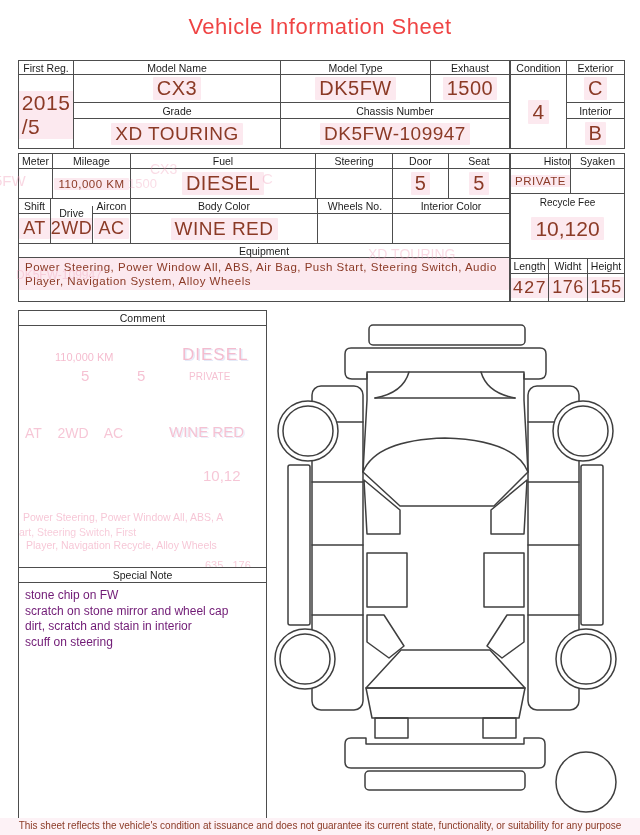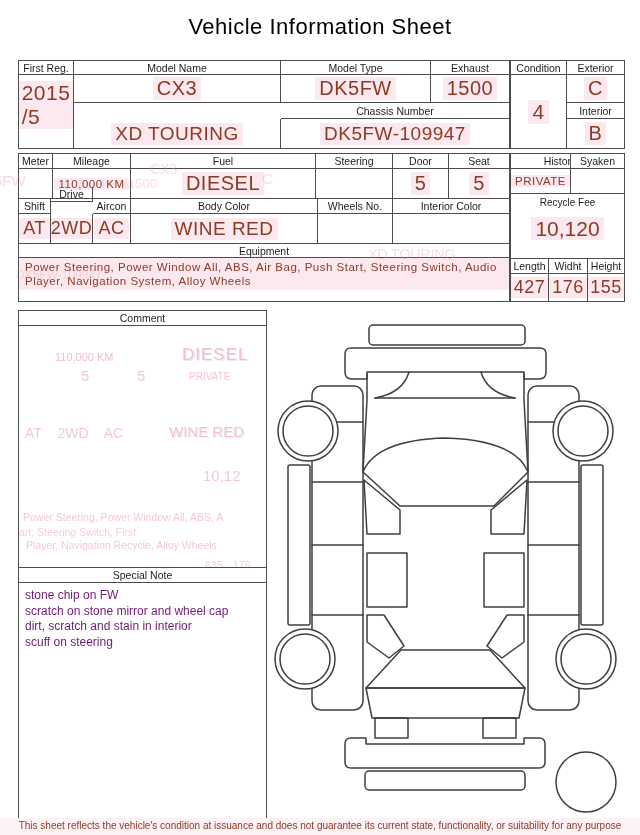--- a/index.html
+++ b/index.html
@@ -1,30 +1,30 @@
 <!DOCTYPE html>
 <html><head>
 <meta charset="utf-8">
 <style>
   html,body{margin:0;padding:0;background:#fff;}
   .page{position:relative;width:640px;height:835px;background:#fff;overflow:hidden;
         font-family:"Liberation Sans",sans-serif;color:#1c1c1c;}
   .title{position:absolute;top:14px;left:0;width:640px;text-align:center;
-         font-size:22px;letter-spacing:.5px;color:#000000;}
+         font-size:22px;letter-spacing:.5px;color:#ef4444;}
   .box{position:absolute;border:1px solid #4d4d4d;background:#fff;box-sizing:content-box;}
   .cell{position:absolute;box-sizing:border-box;border-right:1px solid #4d4d4d;
         border-bottom:1px solid #4d4d4d;display:flex;align-items:center;justify-content:center;
         overflow:hidden;}
   .nr{border-right:none}.nb{border-bottom:none}
   .lbl{font-size:10.5px;color:#1c1c1c;}
   .val{color:#8b3a26;letter-spacing:.5px;}
   .v21{font-size:21px}.v20{font-size:20px}.v19{font-size:19px}.v18{font-size:18px}.v12{font-size:11.5px}
   .hl{background:#fce9ef;padding:0 4px;border-radius:1px;white-space:pre-line;text-align:center;}
   .hl:empty{background:transparent;padding:0;}
-  .fr-val{align-items:flex-start;}
+  .fr-val{align-items:center;}
   .fr-val .hl{text-align:left;margin-top:6px;line-height:24px;}
   .equip-val{justify-content:flex-start;align-items:flex-start;text-align:left;}
   .equip-val .hl{text-align:left;padding:2px 6px;line-height:14px;font-size:11.5px;white-space:normal;}
   .stack{flex-direction:column;justify-content:flex-start;}
   .stack .sub-lbl{font-size:10px;margin-top:3px;}
   .stack .sub-val{font-size:21px;color:#8b3a26;margin-top:9px;}
   .hdr-row{position:absolute;left:0;top:0;width:100%;height:15px;border-bottom:1px solid #4d4d4d;
            box-sizing:border-box;display:flex;align-items:center;justify-content:center;font-size:10.5px;}
   .note-lines{position:absolute;left:6px;top:20px;right:4px;color:#701a75;font-size:12px;line-height:15.5px;}
   .note-lines p{margin:0;}
@@ -68,20 +68,21 @@
     <div class="cell lbl nr" style="left:412px;top:0;width:78px;height:14px;">Exhaust</div>
     <div class="cell val v20" style="left:55px;top:14px;width:207px;height:28px;">
         <span class="hl">CX3</span>
       </div>
     <div class="cell val v20" style="left:262px;top:14px;width:150px;height:28px;">
         <span class="hl">DK5FW</span>
       </div>
     <div class="cell val v20 nr" style="left:412px;top:14px;width:78px;height:28px;">
         <span class="hl">1500</span>
       </div>
+    <div class="cell lbl" style="left:55px;top:42px;width:207px;height:16px;">Grade</div>
     <div class="cell lbl nr" style="left:262px;top:42px;width:228px;height:16px;">Chassis Number</div>
     <div class="cell val v19 nb" style="left:55px;top:58px;width:207px;height:29px;">
         <span class="hl">XD TOURING</span>
       </div>
     <div class="cell val v19 nr nb" style="left:262px;top:58px;width:228px;height:29px;">
         <span class="hl">DK5FW-109947</span>
       </div>
   </div>
 
   <div class="box" style="left:510px;top:60px;width:113px;height:87px;">
@@ -118,21 +119,21 @@
     <div class="cell val v12" style="left:297px;top:15px;width:77px;height:30px;">
         <span class="hl"></span>
       </div>
     <div class="cell val v20" style="left:374px;top:15px;width:56px;height:30px;">
         <span class="hl">5</span>
       </div>
     <div class="cell val v20 nr" style="left:430px;top:15px;width:60px;height:30px;">
         <span class="hl">5</span>
       </div>
     <div class="cell lbl" style="left:0;top:45px;width:32px;height:15px;">Shift</div>
-    <div class="cell lbl" style="left:32px;top:33px;width:42px;height:15px;">Drive</div>
+    <div class="cell lbl" style="left:32px;top:52px;width:42px;height:15px;">Drive</div>
     <div class="cell lbl" style="left:74px;top:45px;width:38px;height:15px;">Aircon</div>
     <div class="cell lbl" style="left:112px;top:45px;width:187px;height:15px;">Body Color</div>
     <div class="cell lbl" style="left:299px;top:45px;width:75px;height:15px;">Wheels No.</div>
     <div class="cell lbl nr" style="left:374px;top:45px;width:116px;height:15px;">Interior Color</div>
     <div class="cell val v18" style="left:0;top:60px;width:32px;height:30px;">
         <span class="hl">AT</span>
       </div>
     <div class="cell val v18" style="left:32px;top:60px;width:42px;height:30px;">
         <span class="hl">2WD</span>
       </div>
@@ -163,21 +164,21 @@
     <div class="cell val v12 nr" style="left:60px;top:15px;width:53px;height:25px;">
         <span class="hl"></span>
       </div>
     <div class="cell stack nr" style="left:0;top:40px;width:113px;height:65px;">
       <div class="sub-lbl">Recycle Fee</div>
       <div class="sub-val"><span class="hl">10,120</span></div>
     </div>
     <div class="cell lbl" style="left:0;top:105px;width:38px;height:15px;">Length</div>
     <div class="cell lbl" style="left:38px;top:105px;width:39px;height:15px;">Widht</div>
     <div class="cell lbl nr" style="left:77px;top:105px;width:36px;height:15px;">Height</div>
-    <div class="cell val v18 nb" style="left:0;top:120px;width:38px;height:27px;">
+    <div class="cell val v18 nb" style="left:0;top:120px;width:38px;height:27px;font-family:Liberation Mono, monospace;">
         <span class="hl">427</span>
       </div>
     <div class="cell val v18 nb" style="left:38px;top:120px;width:39px;height:27px;">
         <span class="hl">176</span>
       </div>
     <div class="cell val v18 nr nb" style="left:77px;top:120px;width:36px;height:27px;">
         <span class="hl">155</span>
       </div>
   </div>
 

